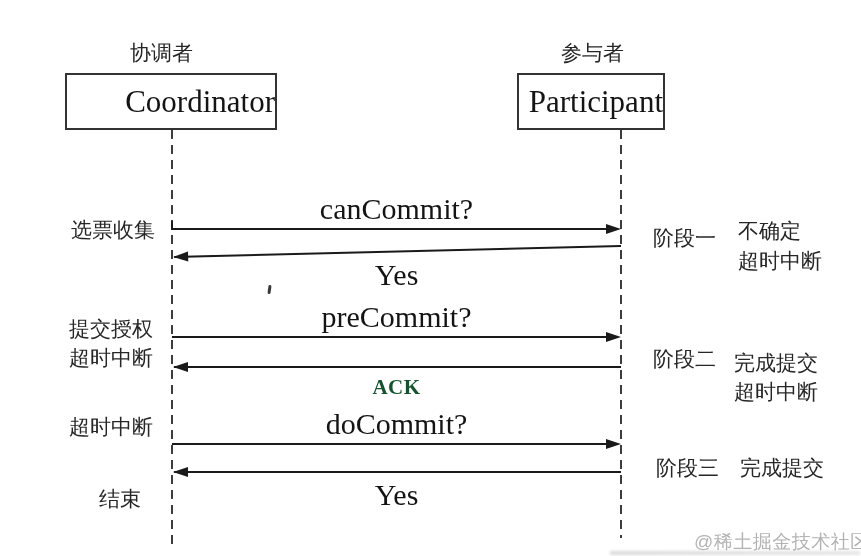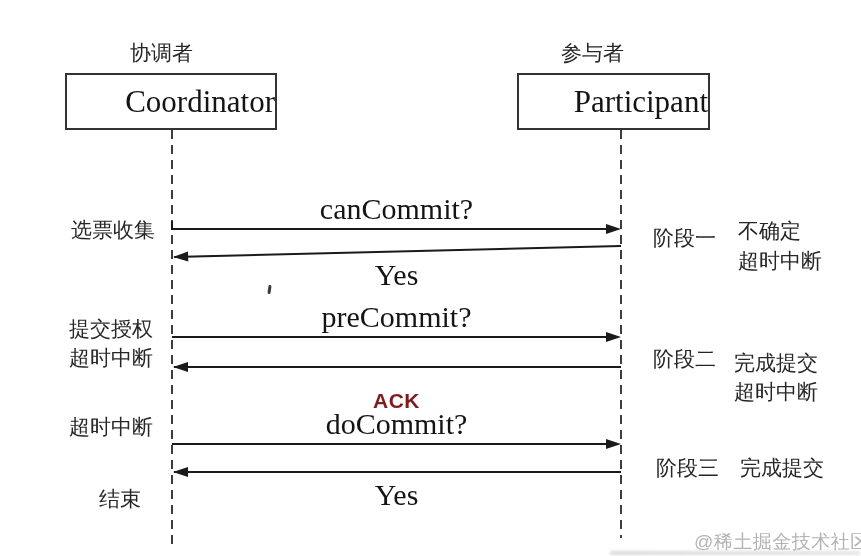--- a/index.html
+++ b/index.html
@@ -30,42 +30,42 @@
   .tri-r { position:absolute; width:0; height:0;
            border-top:5px solid transparent; border-bottom:5px solid transparent;
            border-left:15px solid #1a1a1a; }
   .tri-l { position:absolute; width:0; height:0;
            border-top:5px solid transparent; border-bottom:5px solid transparent;
            border-right:15px solid #1a1a1a; }
   .stub { position:absolute; width:2px; background:#1a1a1a; border-radius:2px 2px 0 0; }
 
   .msg { position:absolute; left:172px; width:449px; text-align:center;
          font-family:"Liberation Serif","DejaVu Serif",serif; font-size:30px; color:#141414; }
-  .msg.ack { font-family:Liberation Sans, sans-serif; font-weight:700; font-size:21px; letter-spacing:0.5px; color:#7f1d1d;margin-top:14px; }
+  .msg.ack { font-family:Liberation Serif, serif; font-weight:700; font-size:21px; letter-spacing:0.5px; color:#14532d; }
 
   .watermark { position:absolute; left:694px; top:529px; font-size:19px; color:#b3b3b3;
                letter-spacing:0.5px; white-space:nowrap; }
   .ink-dot { position:absolute; left:268px; top:285px; width:3px; height:9px;
              background:#3a3a3a; border-radius:2px; transform:rotate(8deg); }
   .smudge { position:absolute; left:610px; top:551px; width:250px; height:4px;
             background:linear-gradient(to right, rgba(190,188,188,.55), rgba(205,203,203,.5));
             filter:blur(1.5px); }
 </style>
 </head>
 <body>
 
 <div class="stage">
 
   <div class="abs cn" style="left:130px; top:42px;">协调者</div>
   <div class="abs cn" style="left:561px; top:42px;">参与者</div>
 
   <div class="pbox" style="left:65px; top:73px; width:212px; height:57px;">
     <span>Coordinator</span>
   </div>
-  <div class="pbox" style="left:517px; top:73px; width:193px; height:57px;">
+  <div class="pbox" style="left:517px; top:73px; width:148px; height:57px;">
     <span>Participant</span>
   </div>
 
   <div class="lifeline" style="left:171px; height:415px;"></div>
   <div class="lifeline" style="left:620px; height:408px;"></div>
 
   <div class="msg" style="top:192px;">canCommit?</div>
   <div class="stub" style="left:171px; top:221px; height:9px;"></div>
   <div class="hline" style="left:172px; top:228px; width:434px;"></div>
   <div class="tri-r" style="left:606px; top:224px;"></div>

